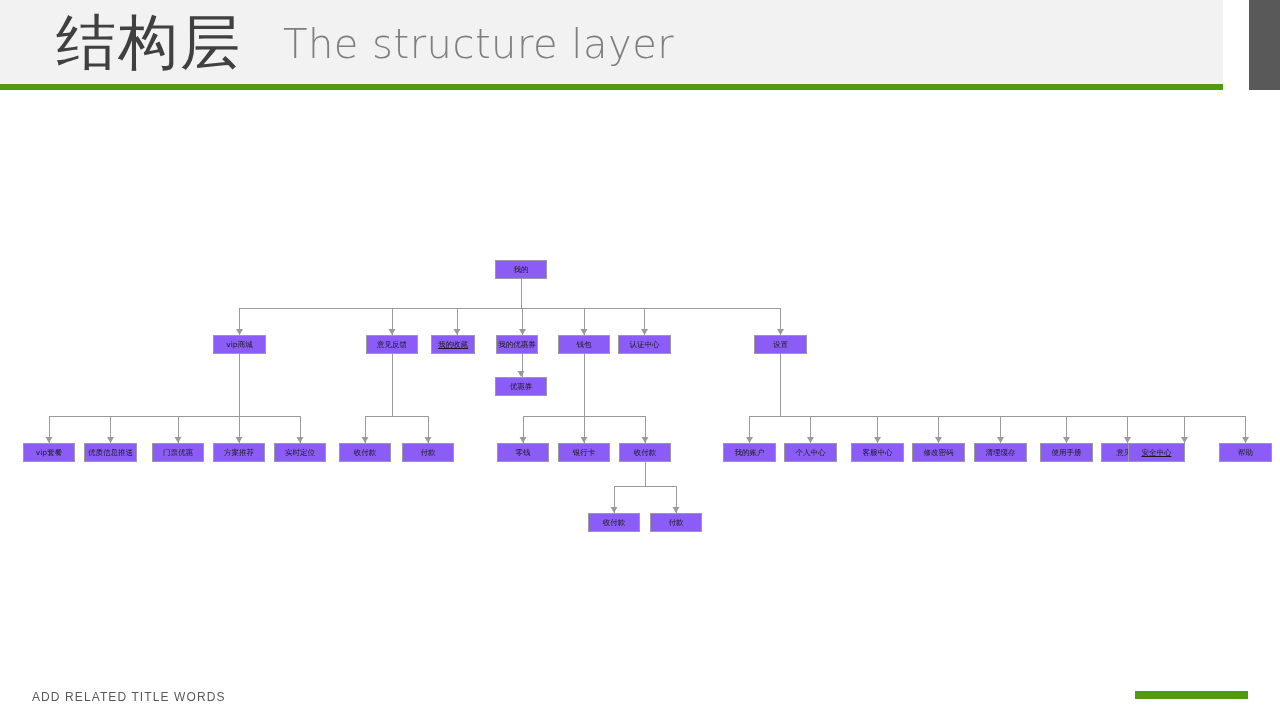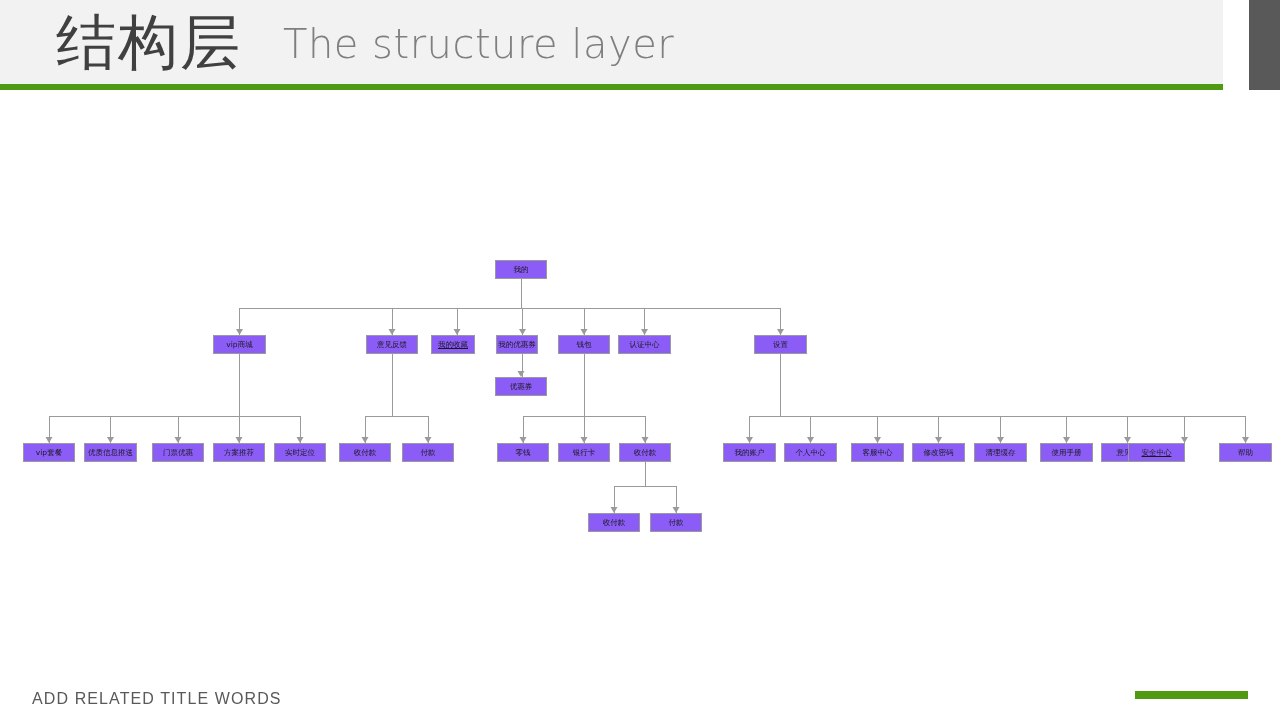--- a/index.html
+++ b/index.html
@@ -55,21 +55,21 @@
     color: #7f7f7f;
     font-family: "DejaVu Sans", sans-serif;
     font-weight: 300;
     letter-spacing: 0.5px;
   }
 
   
   #footer-text {
     position: absolute;
     left: 32px; top: 690px;
-    font-size: 16px;
+    font-size: 12px;
     letter-spacing: 1.1px;
     color: #595959;
     font-family: "Liberation Sans", sans-serif;
   }
   #footer-bar {
     position: absolute;
     left: 1135px; top: 691px;
     width: 113px;
     height: 8px;
     background: #4f9a10;

